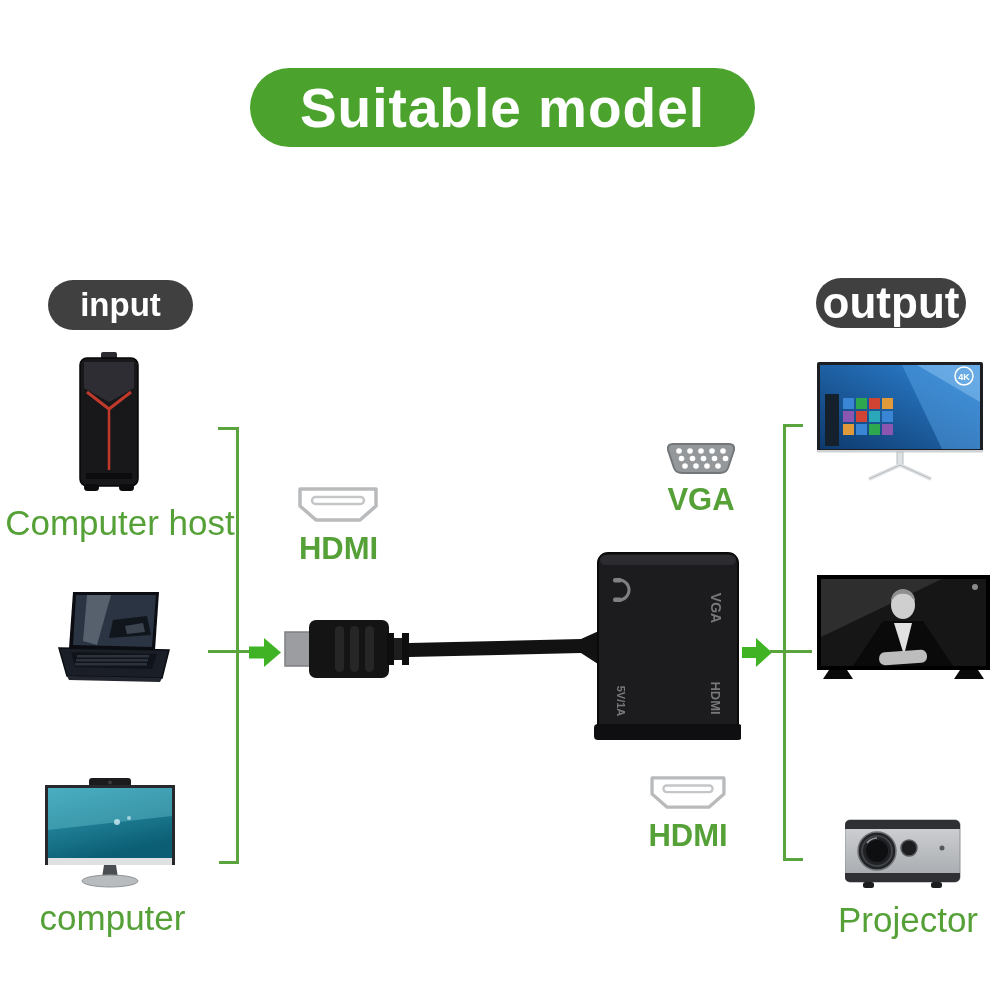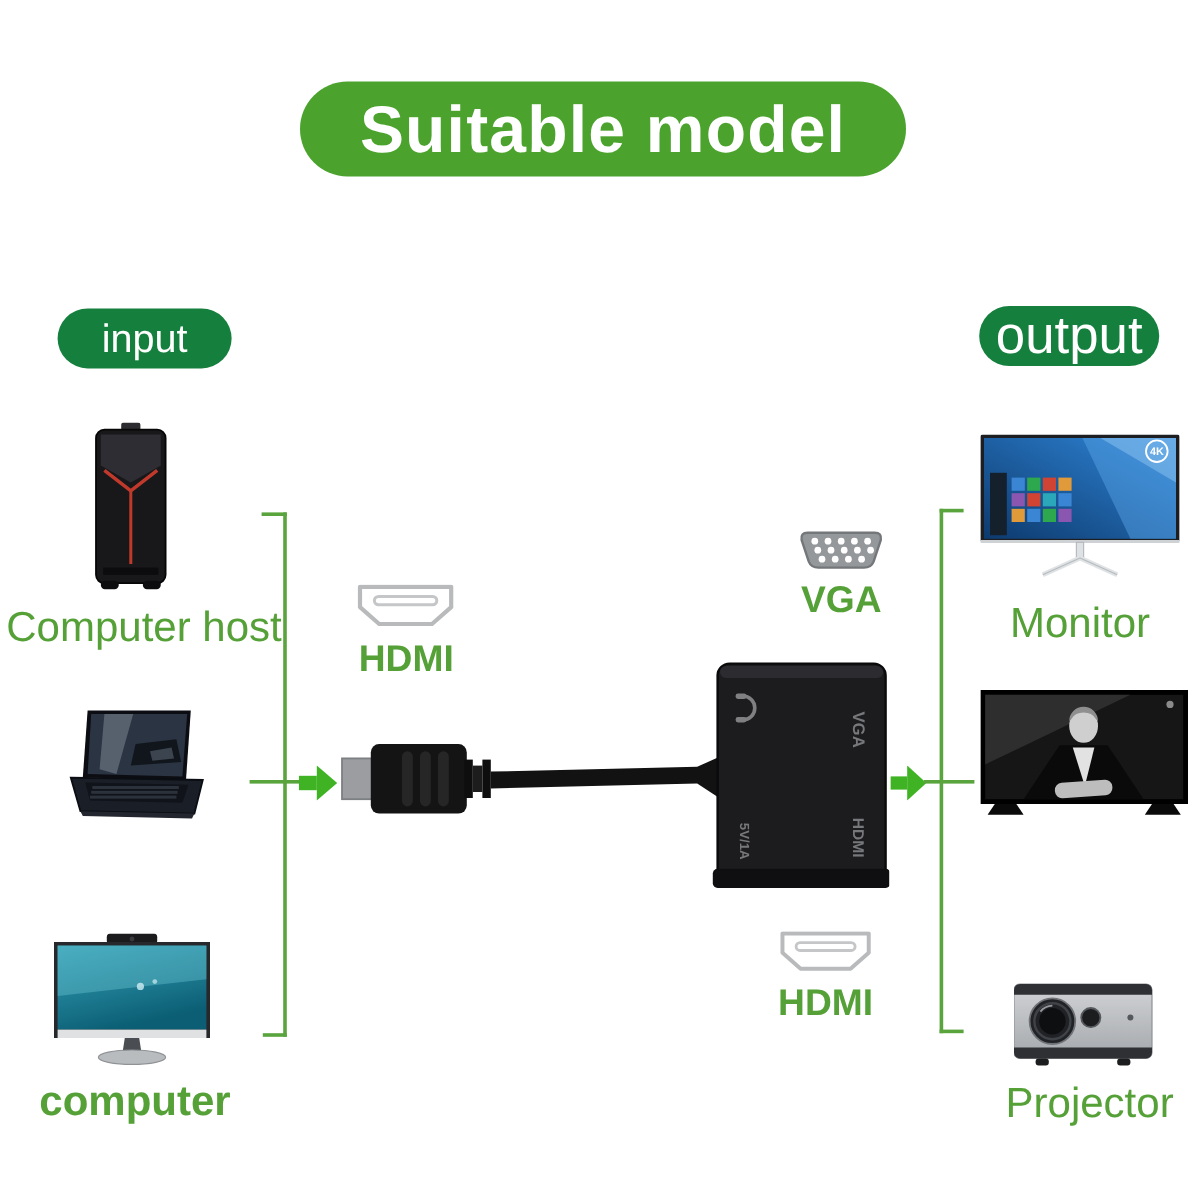--- a/index.html
+++ b/index.html
@@ -2,23 +2,24 @@
 <html><head>
 <meta charset="utf-8">
 <style>
   html,body{margin:0;padding:0;background:#ffffff;}
   #canvas{
     position:relative;width:1000px;height:1000px;background:#ffffff;overflow:hidden;
     font-family:"Liberation Sans", sans-serif;
   }
   .abs{position:absolute;}
   .pill{
-    background:#15803d;color:#ffffff;border-radius:999px;
+    background:#404040;color:#ffffff;border-radius:999px;
     display:flex;align-items:center;justify-content:center;
-    font-weight:normal;
+    font-weight:bold;
+    margin-top:23px;
   }
   .banner{
     background:#4ba32d;color:#ffffff;border-radius:42px;
     display:flex;align-items:center;justify-content:center;
     font-weight:bold;font-size:55px;letter-spacing:1px;
   }
   .glabel{color:#55a138;text-align:center;}
   .device-label{font-size:35px;}
   .port-label{font-size:31px;font-weight:bold;}
   .gline{position:absolute;background:#59a43c;}
@@ -73,21 +74,21 @@
       </linearGradient>
     </defs>
     <rect x="3" y="10" width="124" height="70" fill="url(#sea)"></rect>
     <polygon points="3,10 127,10 127,38 3,52" fill="#64bccd" opacity="0.45"></polygon>
     <circle cx="72" cy="44" r="3" fill="#cfeef4" opacity="0.8"></circle>
     <circle cx="84" cy="40" r="2" fill="#cfeef4" opacity="0.7"></circle>
     <rect x="3" y="80" width="124" height="7" fill="#dfe1e3"></rect>
     <polygon points="59,87 71,87 73,100 57,100" fill="#4a4d52"></polygon>
     <ellipse cx="65" cy="103" rx="28" ry="6" fill="#b9bcbf" stroke="#909396" stroke-width="1"></ellipse>
   </svg>
-  <div class="abs glabel device-label" style="left:20px;top:898px;width:185px;font-weight:bold;">computer</div>
+  <div class="abs glabel device-label" style="left:20px;top:898px;width:185px;">computer</div>
 
   <div class="gline" style="left:236px;top:427px;width:3px;height:437px;"></div>
   <div class="gline" style="left:218px;top:427px;width:21px;height:3px;"></div>
   <div class="gline" style="left:219px;top:861px;width:20px;height:3px;"></div>
   <div class="gline" style="left:208px;top:650px;width:42px;height:3px;"></div>
   <svg class="abs" style="left:249px;top:638px;" width="32" height="29" viewBox="0 0 32 29">
     <rect x="0" y="8.5" width="15" height="12" fill="#3fb324"></rect>
     <polygon points="15,0 32,14.5 15,29" fill="#3fb324"></polygon>
   </svg>
 
@@ -191,21 +192,20 @@
         <rect x="52" y="62" width="11" height="11" fill="#2ea84e"></rect>
         <rect x="65" y="62" width="11" height="11" fill="#8a56b0"></rect>
     </g>
     <circle cx="147" cy="14" r="9" fill="none" stroke="#ffffff" stroke-width="1.5"></circle>
     <text x="147" y="17.5" font-family="Liberation Sans, sans-serif" font-size="9" font-weight="bold" fill="#ffffff" text-anchor="middle">4K</text>
     <rect x="0" y="88" width="166" height="2.5" fill="#cfd2d4"></rect>
     <rect x="80" y="90" width="6" height="14" fill="#dfe2e4" stroke="#b8bbbd" stroke-width="1"></rect>
     <path d="M83,103 L52,117 M83,103 L114,117" stroke="#dfe2e4" stroke-width="4" fill="none"></path>
     <path d="M83,103 L52,117 M83,103 L114,117" stroke="#b8bbbd" stroke-width="1" fill="none"></path>
   </svg>
-  <div class="abs glabel device-label" style="left:830px;top:500px;width:140px;">Monitor</div>
 
   <svg class="abs" style="left:817px;top:575px;" width="173" height="110" viewBox="0 0 173 110">
     <rect x="0" y="0" width="173" height="95" fill="#000000"></rect>
     <rect x="4" y="4" width="165" height="87" fill="#161616"></rect>
     <polygon points="4,4 125,4 4,62" fill="#2e2e2e"></polygon>
     <circle cx="158" cy="12" r="3" fill="#8a8a8a"></circle>
     <polygon points="36,91 66,46 106,46 136,91" fill="#0a0a0a"></polygon>
     <ellipse cx="86" cy="30" rx="12" ry="14" fill="#cfcfcf"></ellipse>
     <path d="M74,26 a12,12 0 0 1 24,0 l-2,-2 a11,9 0 0 0 -20,0 z" fill="#8f8f8f"></path>
     <polygon points="77,48 95,48 87,80" fill="#e2e2e2"></polygon>

